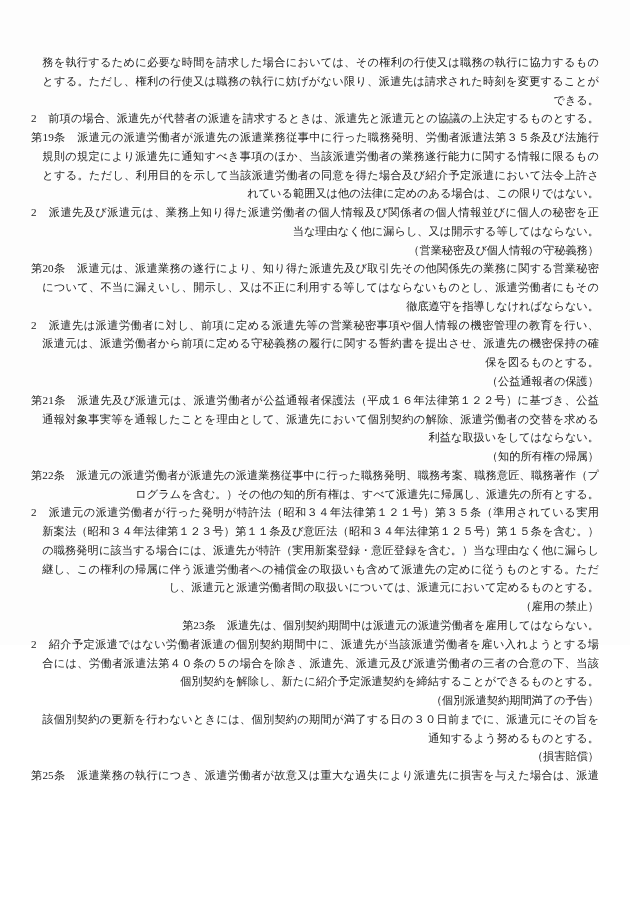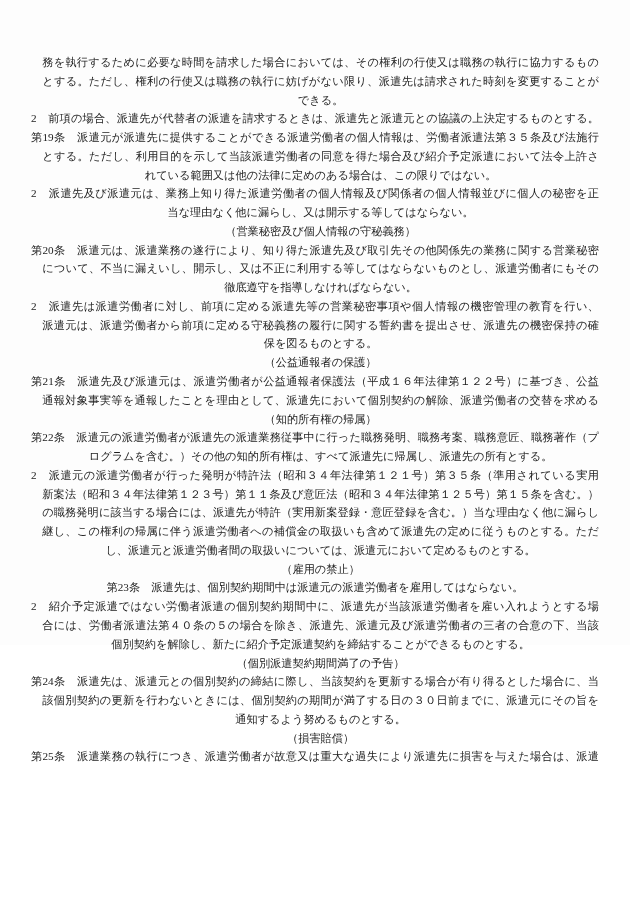--- a/index.html
+++ b/index.html
@@ -27,69 +27,70 @@
     left: 31px;
     top: 53px;
     width: 568px;
     font-size: 11.2px;
   }
   .line {
     line-height: 18.78px;
     height: 18.78px;
     white-space: normal;
     overflow: hidden;
-    text-align: center;
+    text-align: right;
   }
   
   .line.i1 {
     padding-left: 11.2px;
   }
   
   .line.j {
     text-align: justify;
     text-align-last: justify;
   }
 </style>
 </head>
 <body>
 
 <div class="page" style="--page-bg: #fdfdfd; --text-color: #1c1c1c;">
   <div class="doc">
       <div class="line i1 j">務を執行するために必要な時間を請求した場合においては、その権利の行使又は職務の執行に協力するもの</div>
       <div class="line i1 j">とする。ただし、権利の行使又は職務の執行に妨げがない限り、派遣先は請求された時刻を変更することが</div>
       <div class="line i1">できる。</div>
       <div class="line j">2　前項の場合、派遣先が代替者の派遣を請求するときは、派遣先と派遣元との協議の上決定するものとする。</div>
-      <div class="line j">第19条　派遣元が派遣先に提供することができる派遣労働者の個人情報は、労働者派遣法第３５条及び法施行</div>
+      <div class="line j">第19条　派遣元の派遣労働者が派遣先の派遣業務従事中に行った職務発明、労働者派遣法第３５条及び法施行</div>
+      <div class="line i1 j">規則の規定により派遣先に通知すべき事項のほか、当該派遣労働者の業務遂行能力に関する情報に限るもの</div>
       <div class="line i1 j">とする。ただし、利用目的を示して当該派遣労働者の同意を得た場合及び紹介予定派遣において法令上許さ</div>
       <div class="line i1">れている範囲又は他の法律に定めのある場合は、この限りではない。</div>
       <div class="line j">2　派遣先及び派遣元は、業務上知り得た派遣労働者の個人情報及び関係者の個人情報並びに個人の秘密を正</div>
       <div class="line i1">当な理由なく他に漏らし、又は開示する等してはならない。</div>
       <div class="line i1">（営業秘密及び個人情報の守秘義務）</div>
       <div class="line j">第20条　派遣元は、派遣業務の遂行により、知り得た派遣先及び取引先その他関係先の業務に関する営業秘密</div>
       <div class="line i1 j">について、不当に漏えいし、開示し、又は不正に利用する等してはならないものとし、派遣労働者にもその</div>
       <div class="line i1">徹底遵守を指導しなければならない。</div>
       <div class="line j">2　派遣先は派遣労働者に対し、前項に定める派遣先等の営業秘密事項や個人情報の機密管理の教育を行い、</div>
       <div class="line i1 j">派遣元は、派遣労働者から前項に定める守秘義務の履行に関する誓約書を提出させ、派遣先の機密保持の確</div>
       <div class="line i1">保を図るものとする。</div>
       <div class="line i1">（公益通報者の保護）</div>
       <div class="line j">第21条　派遣先及び派遣元は、派遣労働者が公益通報者保護法（平成１６年法律第１２２号）に基づき、公益</div>
       <div class="line i1 j">通報対象事実等を通報したことを理由として、派遣先において個別契約の解除、派遣労働者の交替を求める</div>
+      <div class="line i1">利益な取扱いをしてはならない。</div>
       <div class="line i1">（知的所有権の帰属）</div>
       <div class="line j">第22条　派遣元の派遣労働者が派遣先の派遣業務従事中に行った職務発明、職務考案、職務意匠、職務著作（プ</div>
       <div class="line i1">ログラムを含む。）その他の知的所有権は、すべて派遣先に帰属し、派遣先の所有とする。</div>
       <div class="line j">2　派遣元の派遣労働者が行った発明が特許法（昭和３４年法律第１２１号）第３５条（準用されている実用</div>
       <div class="line i1 j">新案法（昭和３４年法律第１２３号）第１１条及び意匠法（昭和３４年法律第１２５号）第１５条を含む。）</div>
       <div class="line i1 j">の職務発明に該当する場合には、派遣先が特許（実用新案登録・意匠登録を含む。）当な理由なく他に漏らし</div>
       <div class="line i1 j">継し、この権利の帰属に伴う派遣労働者への補償金の取扱いも含めて派遣先の定めに従うものとする。ただ</div>
       <div class="line i1">し、派遣元と派遣労働者間の取扱いについては、派遣元において定めるものとする。</div>
       <div class="line i1">（雇用の禁止）</div>
       <div class="line">第23条　派遣先は、個別契約期間中は派遣元の派遣労働者を雇用してはならない。</div>
       <div class="line j">2　紹介予定派遣ではない労働者派遣の個別契約期間中に、派遣先が当該派遣労働者を雇い入れようとする場</div>
       <div class="line i1 j">合には、労働者派遣法第４０条の５の場合を除き、派遣先、派遣元及び派遣労働者の三者の合意の下、当該</div>
       <div class="line i1">個別契約を解除し、新たに紹介予定派遣契約を締結することができるものとする。</div>
       <div class="line i1">（個別派遣契約期間満了の予告）</div>
-      <div class="line j">第24条　派遣先は、派遣元との個別契約の締結に際し、当該契約を更新する場合が有り得るとした場合に、当</div>
       <div class="line i1 j">該個別契約の更新を行わないときには、個別契約の期間が満了する日の３０日前までに、派遣元にその旨を</div>
       <div class="line i1">通知するよう努めるものとする。</div>
       <div class="line i1">（損害賠償）</div>
       <div class="line j">第25条　派遣業務の執行につき、派遣労働者が故意又は重大な過失により派遣先に損害を与えた場合は、派遣</div>
     </div>
 </div>
 
 </body></html>

